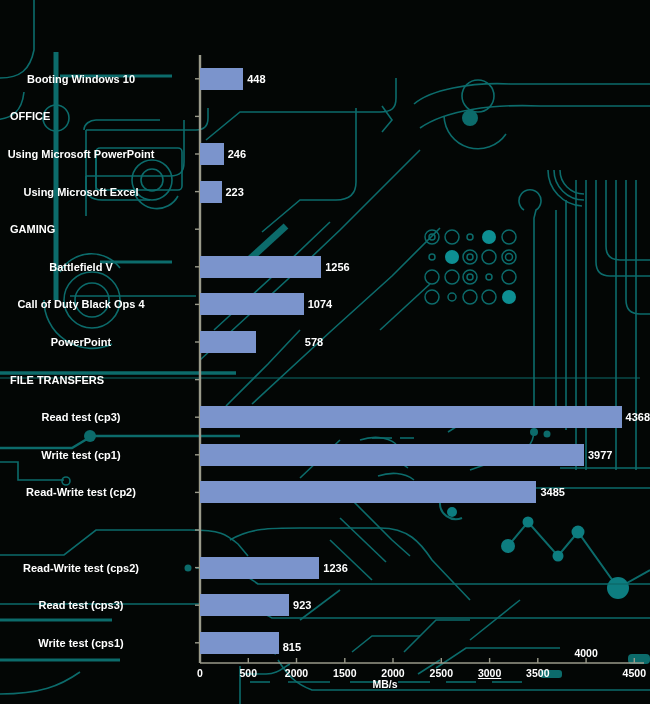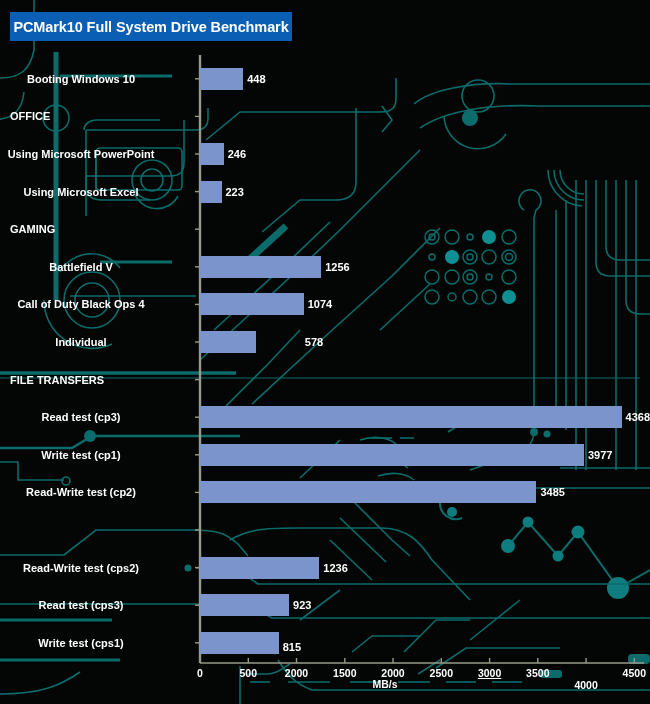--- a/index.html
+++ b/index.html
@@ -278,21 +278,20 @@
       <path d="M448 432 L470 418 L520 418"></path>
       <path d="M372 438 L392 438"></path>
       <path d="M400 438 L414 438"></path>
     </g>
     <g fill="#0c6b6b">
       <rect x="540" y="670" width="22" height="8" rx="3"></rect>
       <rect x="628" y="654" width="22" height="10" rx="4"></rect>
     </g>
   </svg>
 
-  <div class="hdr-title">PCMark10 Full System Drive Benchmark</div>
 
 
   <svg id="plot" viewBox="0 0 650 704" xmlns="http://www.w3.org/2000/svg">
     <g id="axis-layer" stroke="#9a9a8a" stroke-width="1.6" fill="none">
         <path d="M200 55 L200 663" stroke="#9a9a8a" stroke-width="2.4"></path>
         <path d="M200 663 L644 663" stroke="#9a9a8a" stroke-width="1.6"></path>
         <path d="M195 78.8 L200 78.8" stroke="#9a9a8a" stroke-width="1.4"></path>
         <path d="M195 116.4 L200 116.4" stroke="#9a9a8a" stroke-width="1.4"></path>
         <path d="M195 154.0 L200 154.0" stroke="#9a9a8a" stroke-width="1.4"></path>
         <path d="M195 191.6 L200 191.6" stroke="#9a9a8a" stroke-width="1.4"></path>
@@ -332,21 +331,21 @@
       <div class="cat-label" style="top: 185.6px; left: 0px; width: 162px;">Using Microsoft Excel</div>
       <div class="bar" style="left: 200px; top: 180.6px; width: 21.5px; height: 22px; background: rgb(123, 148, 204);"></div>
       <div class="bar-value" style="left: 225.5px; top: 185.6px;">223</div>
       <div class="cat-label group" style="top: 223.2px; left: 10px;">GAMING</div>
       <div class="cat-label" style="top: 260.8px; left: 0px; width: 162px;">Battlefield V</div>
       <div class="bar" style="left: 200px; top: 255.8px; width: 121.2px; height: 22px; background: rgb(123, 148, 204);"></div>
       <div class="bar-value" style="left: 325.2px; top: 260.8px;">1256</div>
       <div class="cat-label" style="top: 298.4px; left: 0px; width: 162px;">Call of Duty Black Ops 4</div>
       <div class="bar" style="left: 200px; top: 293.4px; width: 103.7px; height: 22px; background: rgb(123, 148, 204);"></div>
       <div class="bar-value" style="left: 307.7px; top: 298.4px;">1074</div>
-      <div class="cat-label" style="top: 336px; left: 0px; width: 162px;">Individual</div>
+      <div class="cat-label" style="top: 336px; left: 0px; width: 162px;">PowerPoint</div>
       <div class="bar" style="left: 200px; top: 331px; width: 55.8px; height: 22px; background: rgb(123, 148, 204);"></div>
       <div class="bar-value" style="left: 259.8px; top: 336px; padding-left: 45px;">578</div>
       <div class="cat-label group" style="top: 373.6px; left: 10px;">FILE TRANSFERS</div>
       <div class="cat-label" style="top: 411.2px; left: 0px; width: 162px;">Read test (cp3)</div>
       <div class="bar" style="left: 200px; top: 406.2px; width: 421.6px; height: 22px; background: rgb(123, 148, 204);"></div>
       <div class="bar-value" style="left: 625.6px; top: 411.2px;">4368</div>
       <div class="cat-label" style="top: 448.8px; left: 0px; width: 162px;">Write test (cp1)</div>
       <div class="bar" style="left: 200px; top: 443.8px; width: 383.9px; height: 22px; background: rgb(123, 148, 204);"></div>
       <div class="bar-value" style="left: 587.9px; top: 448.8px;">3977</div>
       <div class="cat-label" style="top: 486.4px; left: 0px; width: 162px;">Read-Write test (cp2)</div>
@@ -364,19 +363,19 @@
     </div>
   <div id="ticks-layer">
       <div class="tick-label" style="left: 175px; top: 668px; width: 50px;">0</div>
       <div class="tick-label" style="left: 223.3px; top: 668px; width: 50px;">500</div>
       <div class="tick-label" style="left: 271.5px; top: 668px; width: 50px;">2000</div>
       <div class="tick-label" style="left: 319.8px; top: 668px; width: 50px;">1500</div>
       <div class="tick-label" style="left: 368px; top: 668px; width: 50px;">2000</div>
       <div class="tick-label" style="left: 416.3px; top: 668px; width: 50px;">2500</div>
       <div class="tick-label" style="left: 464.6px; top: 668px; width: 50px; text-decoration: underline;">3000</div>
       <div class="tick-label" style="left: 512.8px; top: 668px; width: 50px;">3500</div>
-      <div class="tick-label" style="left: 561.1px; top: 680px; width: 50px;">4000</div>
+      <div class="tick-label" style="left: 561.1px; top: 648px; width: 50px;">4000</div>
       <div class="tick-label" style="left: 609.3px; top: 668px; width: 50px;">4500</div>
     </div>
 
   <div class="axis-title" style="left:355px; top:679px; width:60px;">MB/s</div>
 
 </div>
 
 </body></html>

